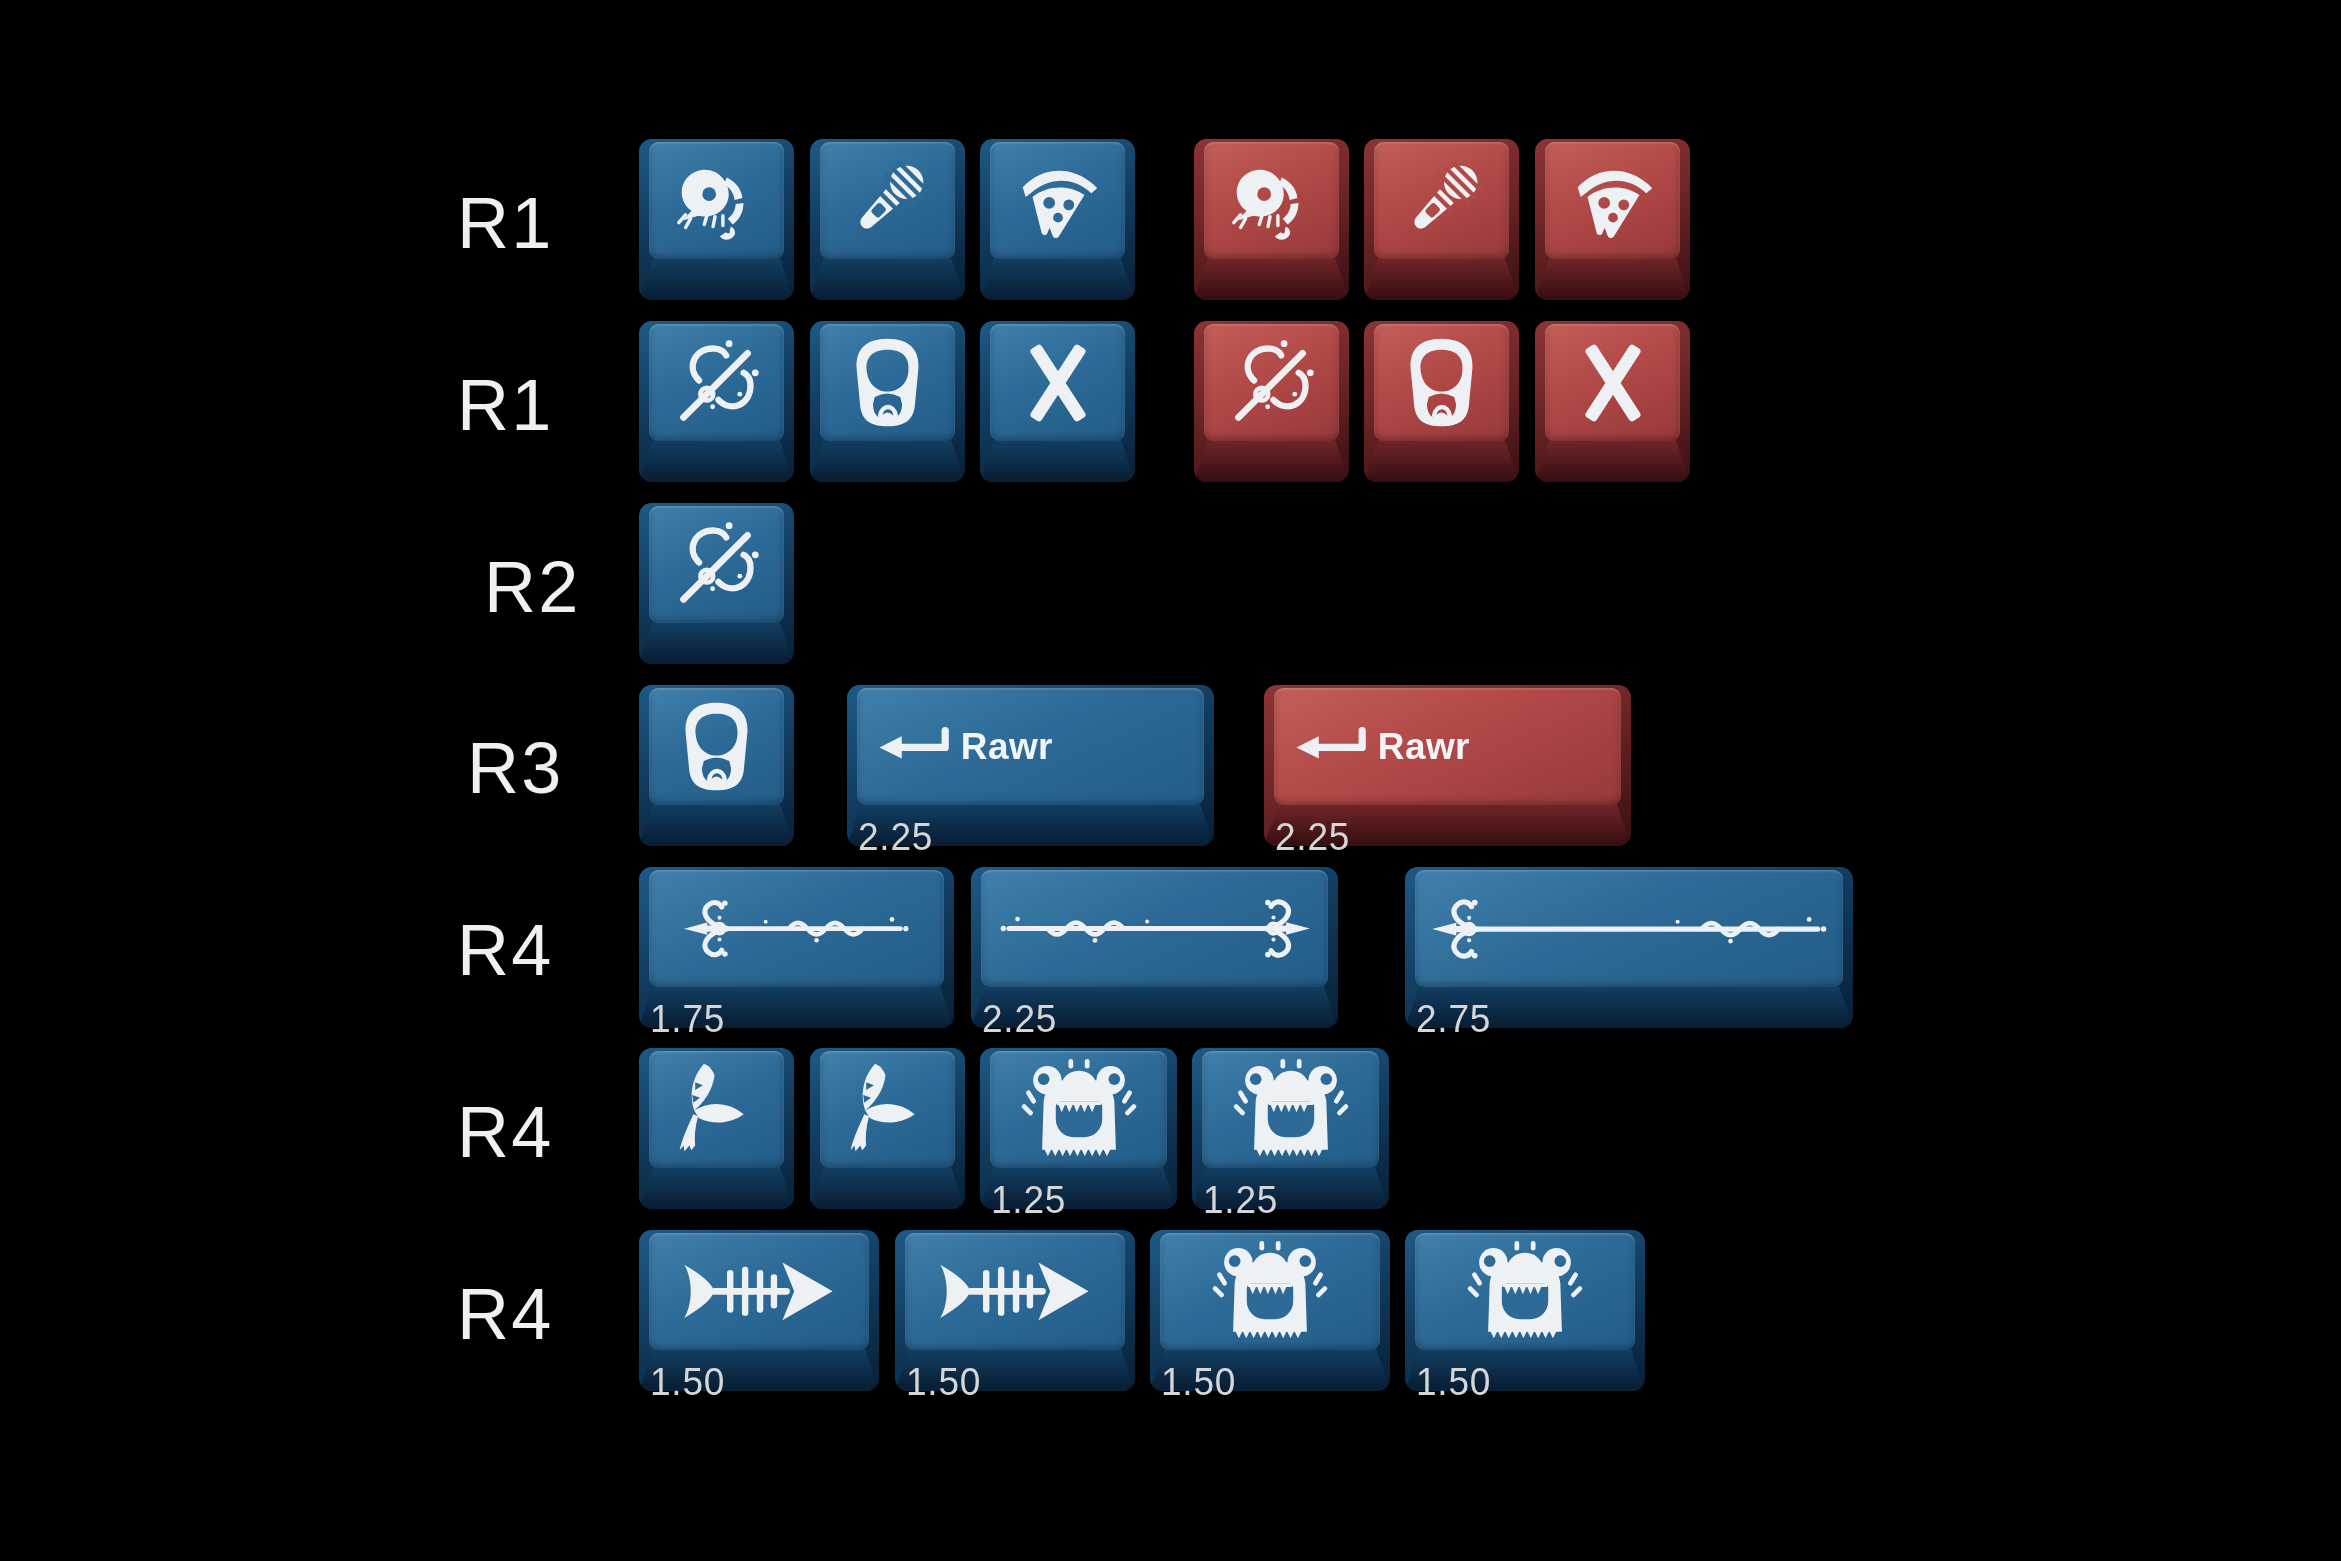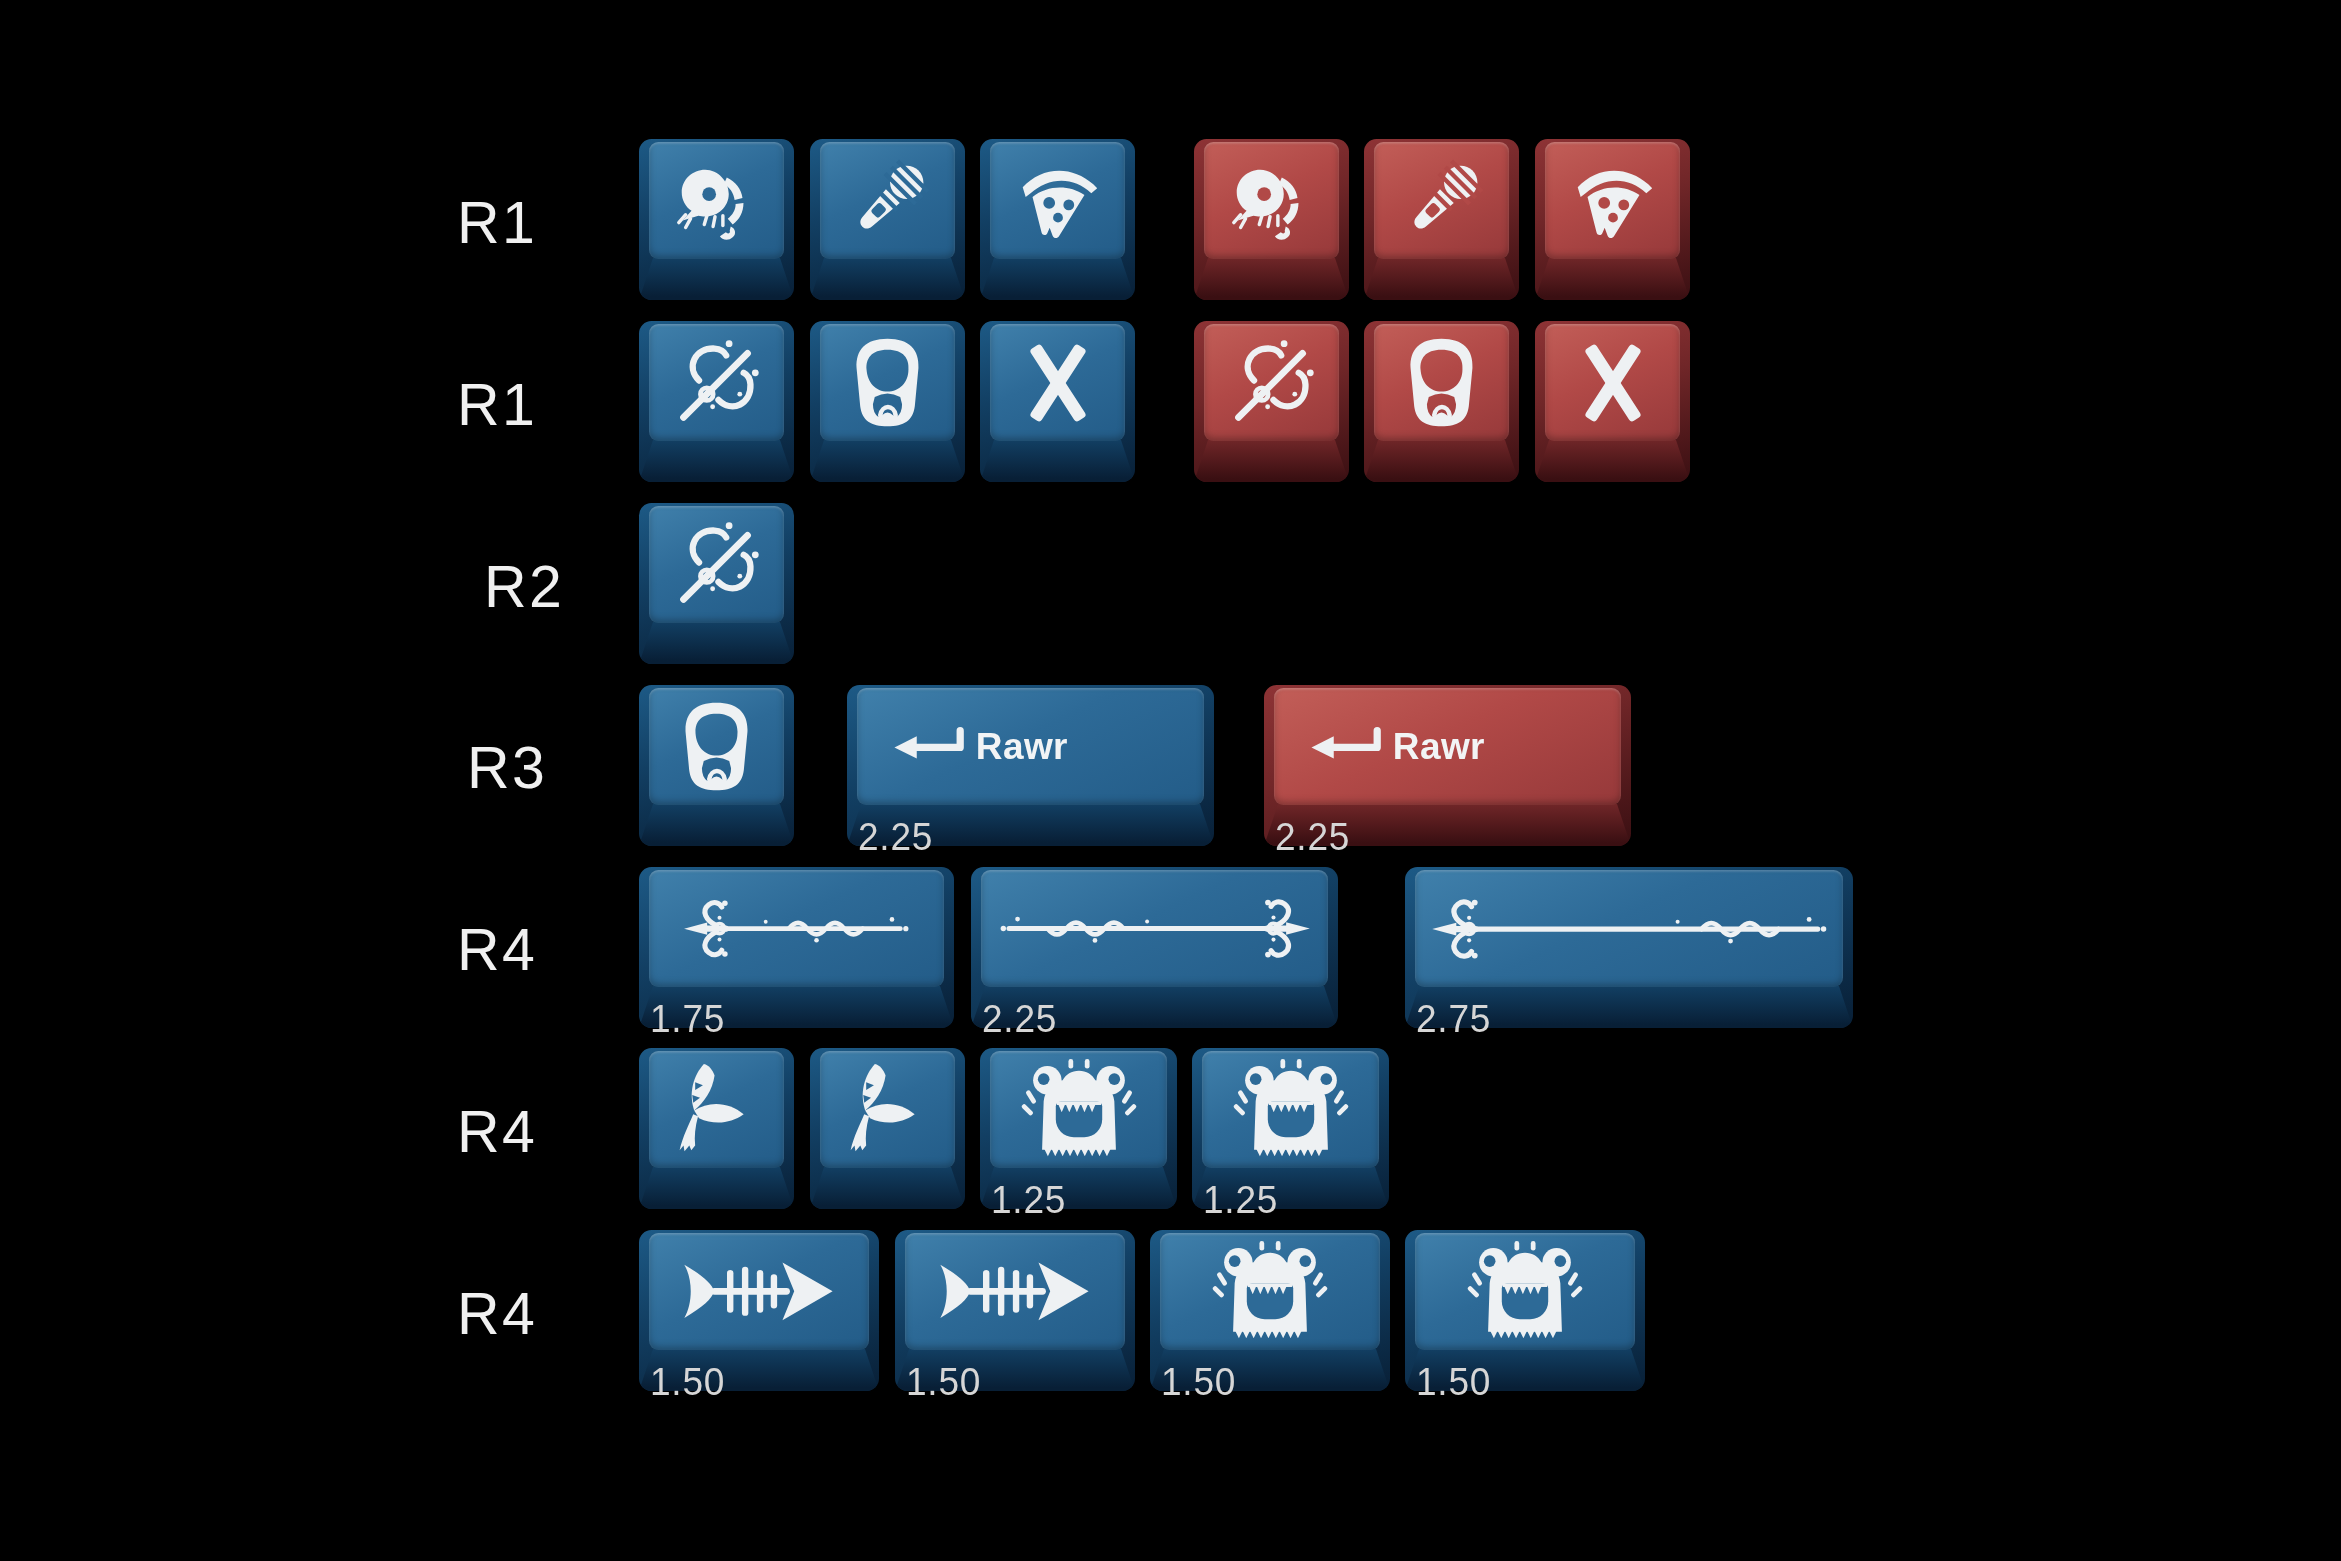--- a/index.html
+++ b/index.html
@@ -3,21 +3,21 @@
 <meta charset="utf-8">
 <style>
   html,body { margin:0; padding:0; background:#000; }
   #canvas {
     position:relative; width:2342px; height:1561px;
     background:#000000; overflow:hidden;
     font-family:"Liberation Sans", sans-serif;
   }
   .row-label {
     position:absolute; height:101px; display:flex; align-items:center;
-    font-size:59px; font-weight:400; letter-spacing:2.3px; color:#f0f0f0;
+    font-size:72px; font-weight:400; letter-spacing:2.3px; color:#f0f0f0;
     font-family:"Liberation Sans", sans-serif;
   }
   .key {
     position:absolute; height:161px; border-radius:12.5px;
     background:linear-gradient(165deg, var(--sideLight) 0%, var(--side) 42%, var(--sideDark) 100%);
   }
   .key::after {
     content:''; position:absolute; left:0; right:0; top:119px; bottom:0;
     border-radius:0 0 12.5px 12.5px;
     background:linear-gradient(180deg, var(--side) 0%, var(--sideDark) 92%);
@@ -25,21 +25,21 @@
   }
   .key.blue { --cap:#2d6a97; --capLight:#4080ab; --capDark:#235c88; --side:#123f63; --sideLight:#1d5a86; --sideDark:#081f36; }
   .key.red  { --cap:#b14947; --capLight:#c25e58; --capDark:#96393a; --side:#702628; --sideLight:#8e3335; --sideDark:#3a0f12; }
   .cap {
     position:absolute; left:10px; right:10px; top:3.1px; height:117px; border-radius:9.4px; z-index:2;
     background:linear-gradient(155deg, var(--capLight) 0%, var(--cap) 45%, var(--capDark) 100%);
     box-shadow: inset 0 1.6px 2.3px rgba(255,255,255,.22), inset 0 -3.1px 7px rgba(0,0,0,.28);
     display:flex; align-items:center; justify-content:center;
   }
   .cap svg { display:block; }
-  .cap.legend { justify-content:flex-start; padding-left:33px; }
+  .cap.legend { justify-content:flex-start; padding-left:18px; }
   .rawr-text {
     color:#f2f4f5; font-weight:700; font-size:37px; margin-left:7.8px; letter-spacing:0.4px;
     font-family:"Liberation Sans", sans-serif;
   }
   .size-label {
     position:absolute; left:11px; top:130px; z-index:3;
     font-size:39px; color:#d6d6d6; letter-spacing:0.8px; white-space:nowrap;
     font-family:"Liberation Sans", sans-serif; transform:scaleX(.95); transform-origin:left top;
   }
 </style>

